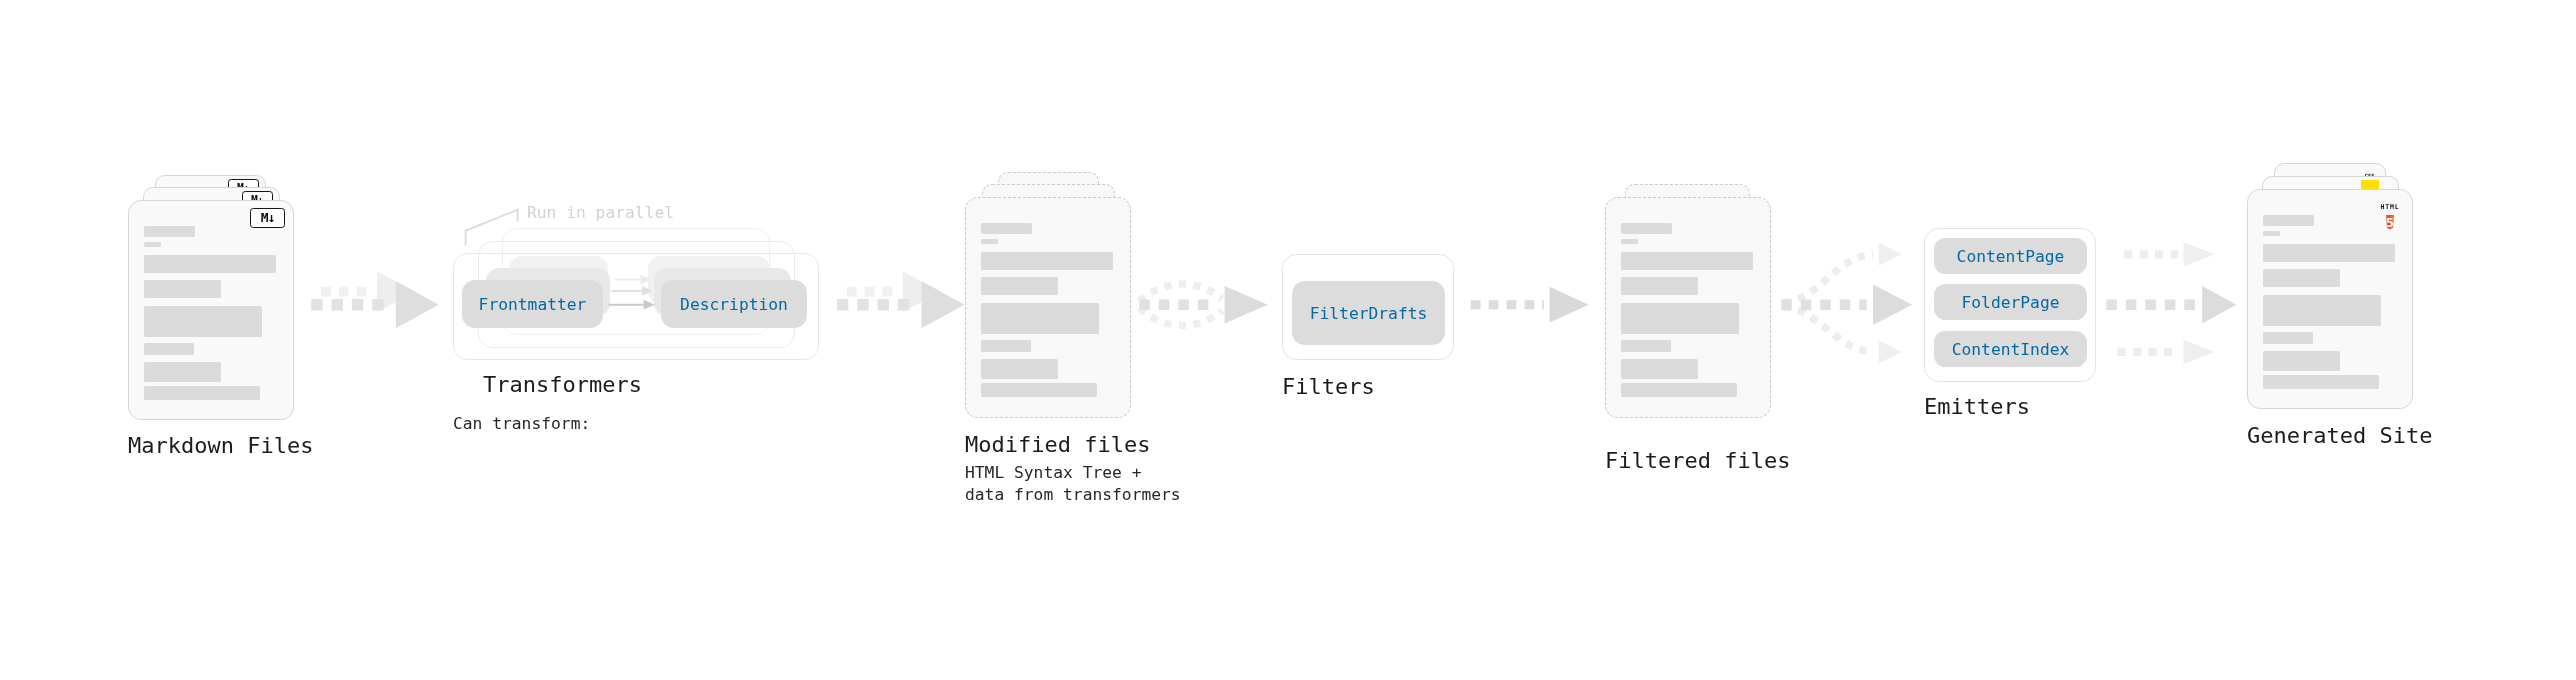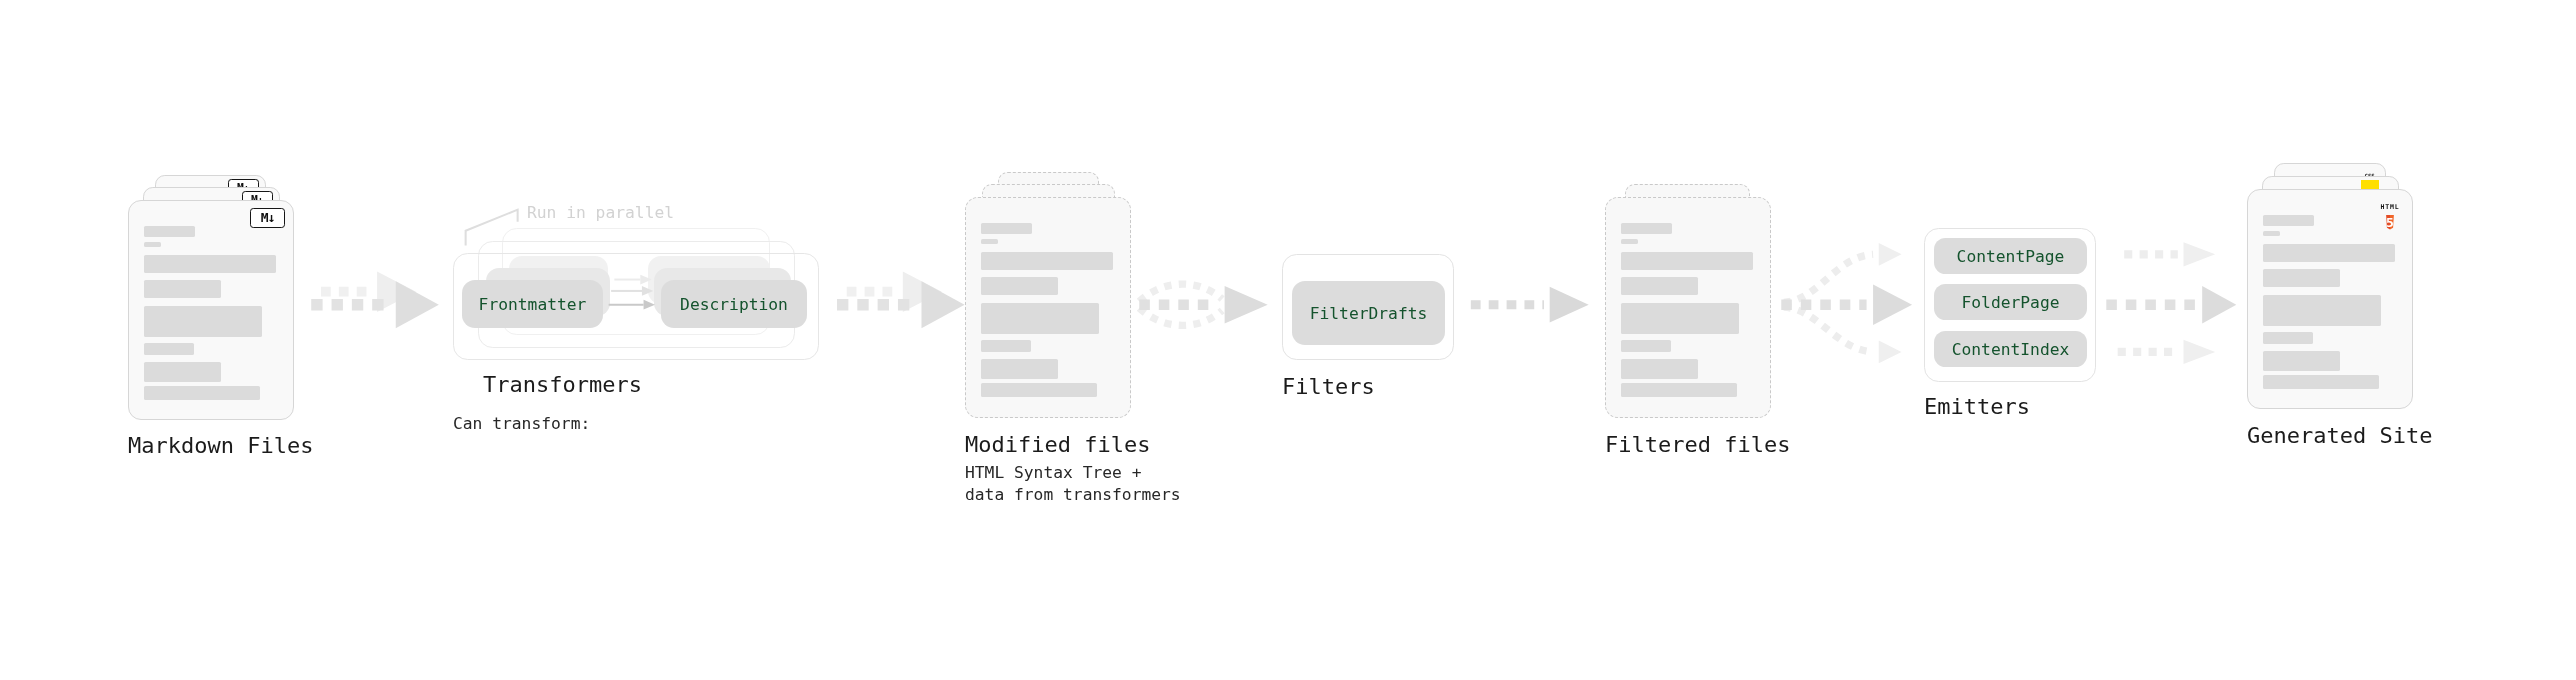--- a/index.html
+++ b/index.html
@@ -35,21 +35,21 @@
     color:#fff;font-size:13px;font-weight:700;line-height:21px;}
   .js-badge{position:absolute;right:19.5px;top:3.3px;width:18px;height:14.6px;background:#ffdf00;}
   .css-badge{position:absolute;right:8.1px;top:1.6px;width:14.6px;text-align:center;}
   .css-badge .word{font-size:5.7px;font-weight:700;color:#222;line-height:6.5px;letter-spacing:0;}
   .css-badge .bar{margin:0.8px auto 0;width:12.2px;height:2.4px;background:#2965f1;}
 
   
   .obox{position:absolute;border:1.6px solid #e3e3e3;border-radius:14.6px;box-sizing:border-box;background:transparent;}
   .obox.filled{background:#fff;}
   .pill{position:absolute;background:#dcdcdc;border-radius:13px;box-sizing:border-box;
-    display:flex;align-items:center;justify-content:center;font-size:16.3px;color:#14532d;}
+    display:flex;align-items:center;justify-content:center;font-size:16.3px;color:#0369a1;}
   .pill.g1{background:#e8e8e8;color:transparent;}
   .pill.g2{background:#f1f1f1;color:transparent;}
 
   
   .stage-title{position:absolute;font-size:22px;color:#1b1b1b;white-space:nowrap;}
   .stage-body{position:absolute;font-size:16.3px;color:#272727;line-height:22px;white-space:nowrap;}
   .stage-body ul{margin:0;padding:0;list-style:none;}
   .stage-body li{padding-left:11.4px;}
   .stage-body li::before{content:"• ";color:#272727;}
   .annotation{position:absolute;font-size:16.3px;color:#d2d2d2;white-space:nowrap;}
@@ -129,21 +129,21 @@
         <i></i>
         <i></i>
         <i></i>
         <i></i>
         <i></i>
         <i></i>
         <i></i>
         <i></i>
       </div>
   </div>
-  <div class="stage-title" style="left:1605px;top:432px;">Filtered files</div>
+  <div class="stage-title" style="left:1605px;top:448px;">Filtered files</div>
 
   <div class="obox filled" style="left:1924px;top:228px;width:172px;height:154px;z-index:2;"></div>
   <div class="pill" style="left:1934px;top:238px;width:153px;height:36px;border-radius:11.4px;z-index:3;">ContentPage</div>
   <div class="pill" style="left:1934px;top:284px;width:153px;height:36px;border-radius:11.4px;z-index:3;">FolderPage</div>
   <div class="pill" style="left:1934px;top:331px;width:153px;height:36px;border-radius:11.4px;z-index:3;">ContentIndex</div>
   <div class="stage-title" style="left:1924px;top:394px;">Emitters</div>
 
   <div class="doc back" style="left:2274px;top:163px;width:112px;height:220px;z-index:1;">
     <span class="css-badge">
       <span class="word">CSS</span>

